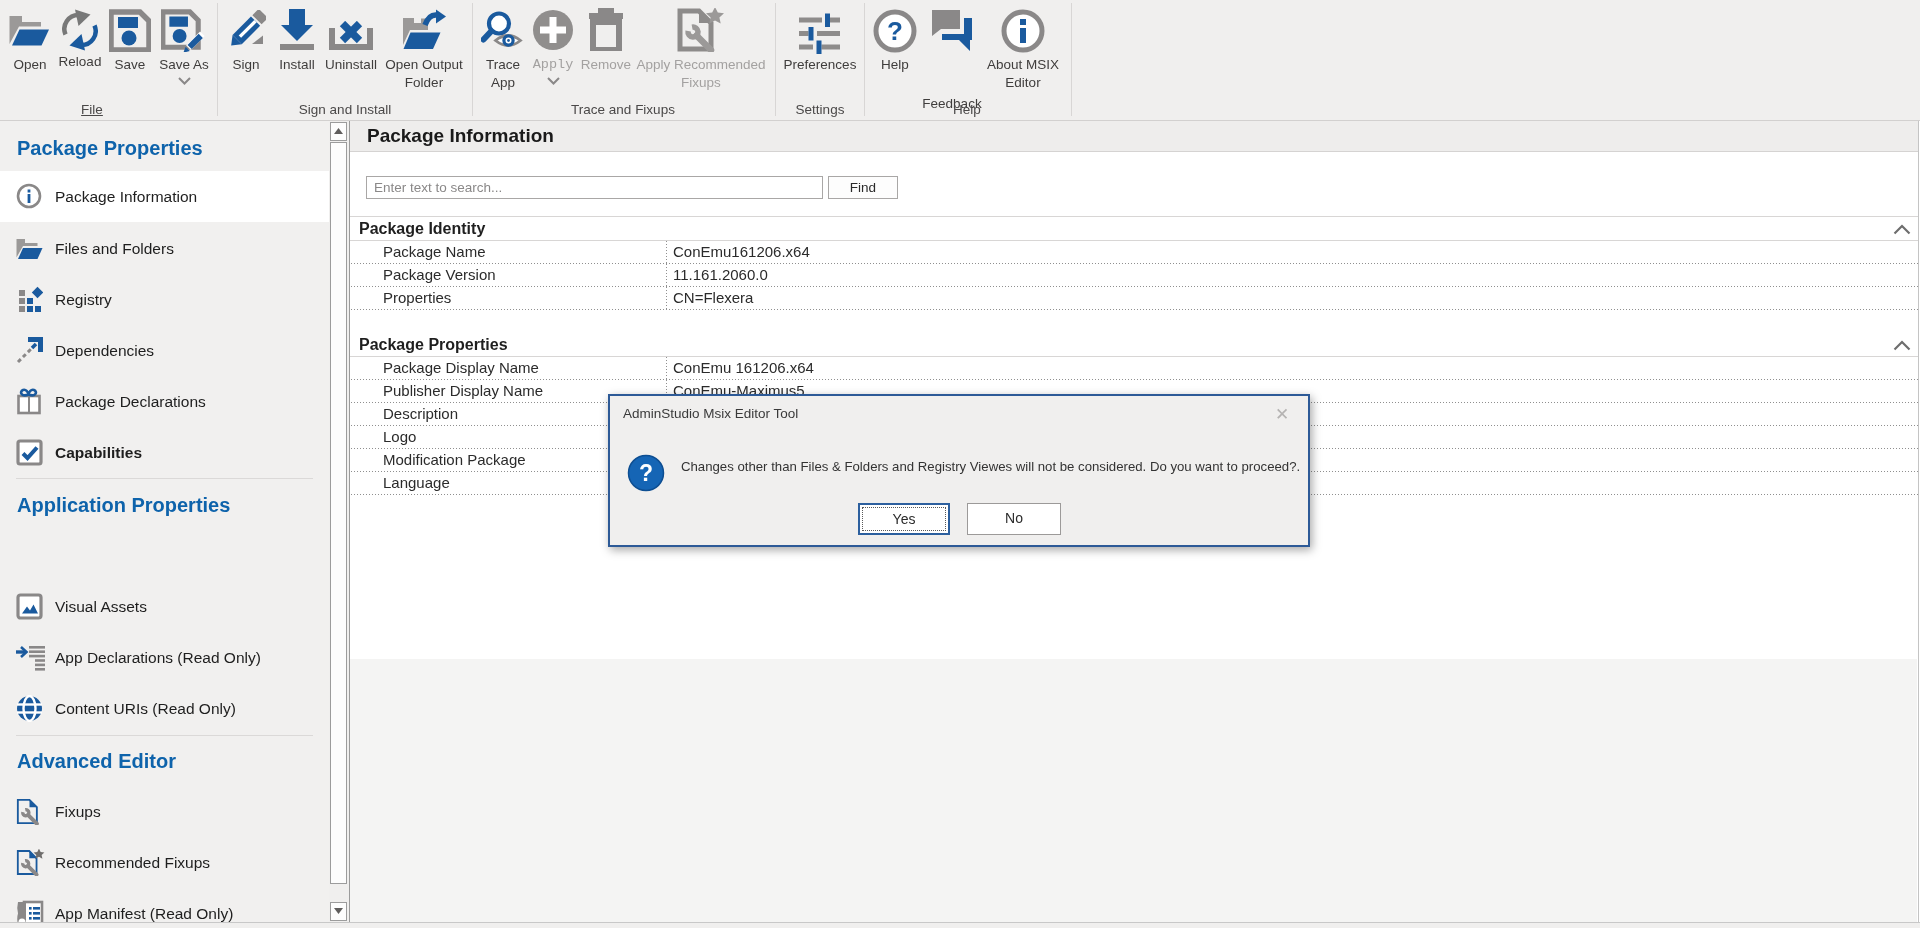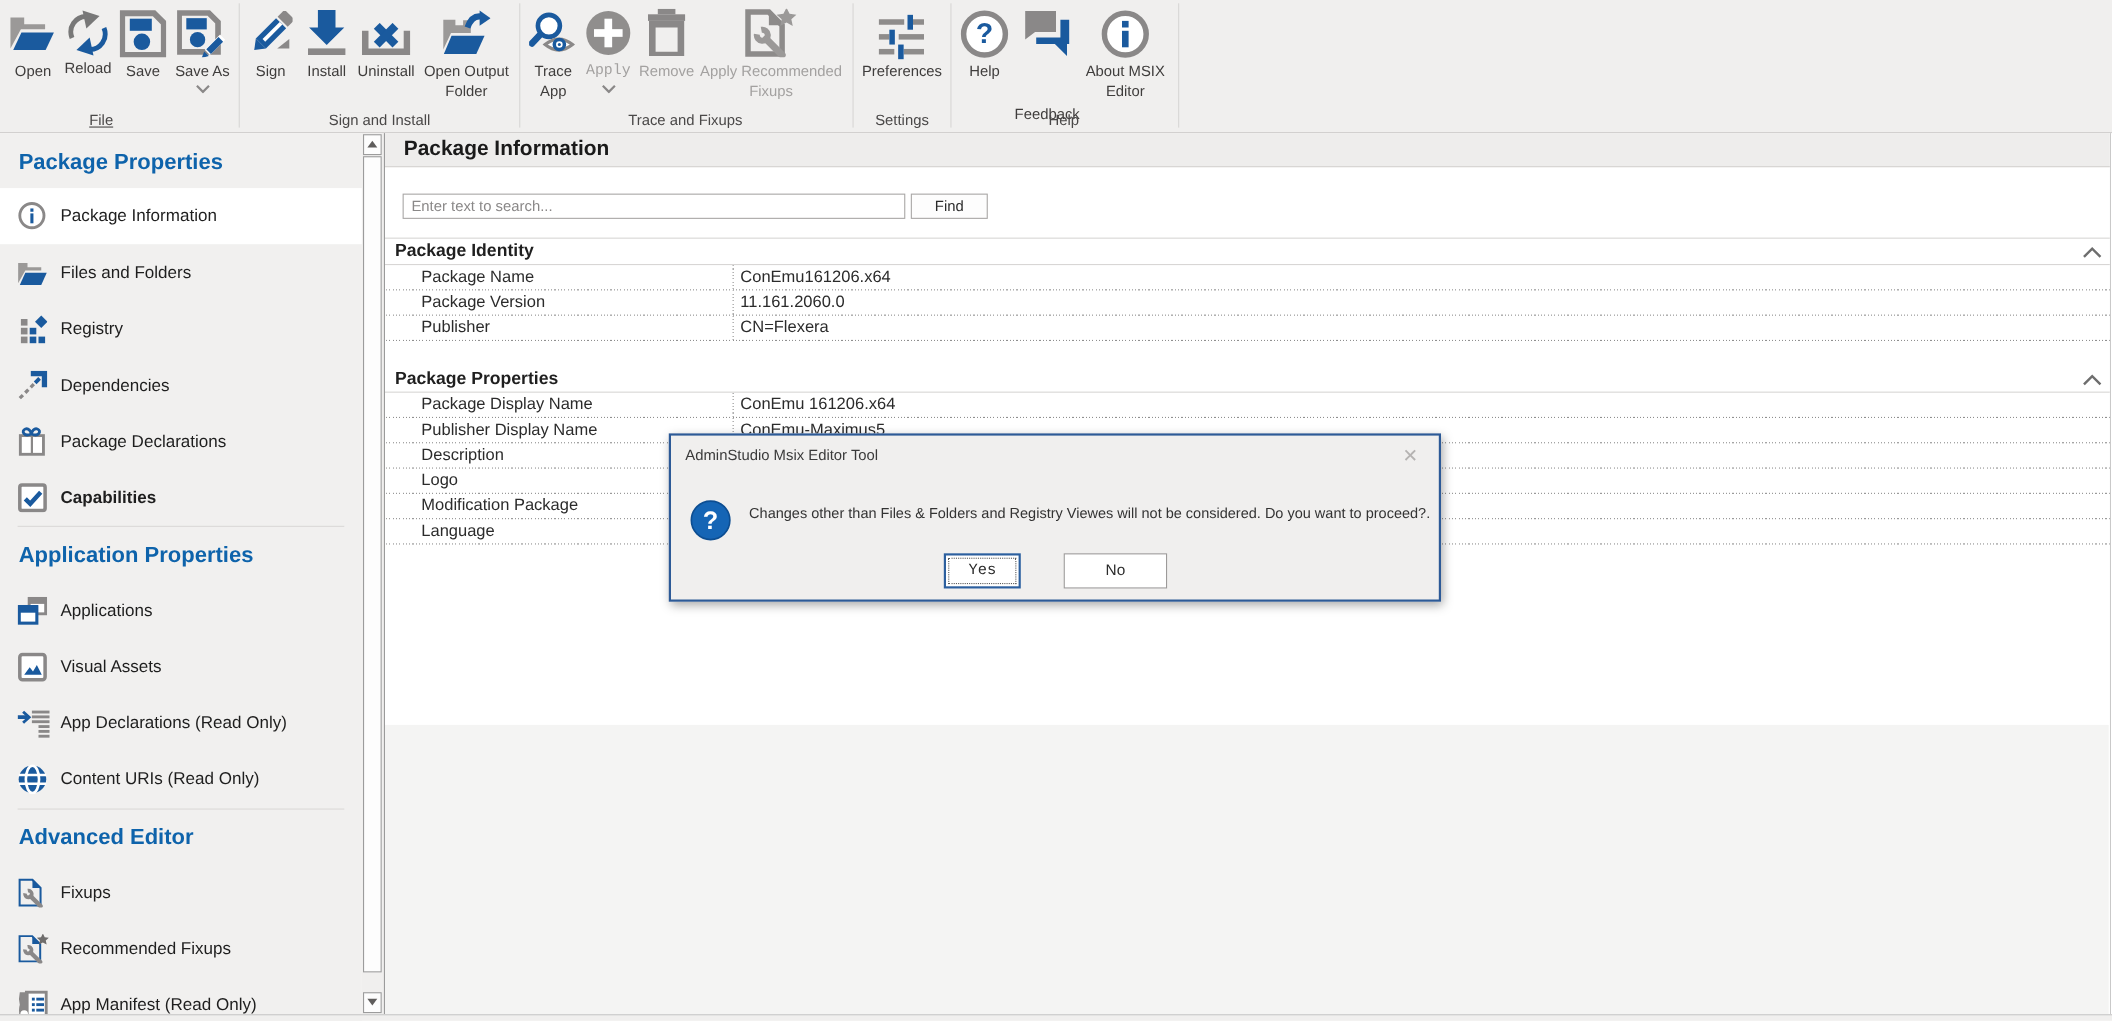--- a/index.html
+++ b/index.html
@@ -35,21 +35,21 @@
 .tdiv{position:absolute;left:315px;top:0;width:1px;height:23px;background-image:repeating-linear-gradient(180deg,#8f8f8f 0 1px,transparent 1px 3px);}
 .chev{position:absolute;left:1543px;}
 .chev svg{display:block;}
 #grayzone{position:absolute;left:0;top:538px;width:1567px;height:263px;background:#f4f4f3;}
 #dialog{position:absolute;left:608px;top:394px;width:702px;height:153px;background:#f0efee;border:2px solid #2d5a97;box-shadow:2px 3px 9px rgba(0,0,0,0.35);}
 #dlgtitle{position:absolute;left:13px;top:10px;font-size:13.5px;color:#3a3a3a;}
 #dialog svg{display:block;}
 #dlgx{position:absolute;left:665px;top:8px;font-size:17px;color:#b5b3b2;}
 #dlgmsg{position:absolute;left:71px;top:63px;font-size:13.2px;color:#333;}
 .dbtn{position:absolute;top:107px;height:32px;background:#fff;text-align:center;font-size:14px;color:#2b2b2b;line-height:29px;}
-#yesbtn{left:248px;width:70px;border:2px solid #2c5f9e;outline:1px dotted #5a5a5a;outline-offset:-5px;font-family:Liberation Mono, monospace;}
+#yesbtn{left:248px;width:92px;border:2px solid #2c5f9e;outline:1px dotted #5a5a5a;outline-offset:-5px;}
 #nobtn{left:357px;width:94px;border:1px solid #9c9a99;}
 </style></head><body>
 <div id="ribbon">
     <div class="sep" style="left:217px;"></div>
     <div class="sep" style="left:472px;"></div>
     <div class="sep" style="left:775px;"></div>
     <div class="sep" style="left:864px;"></div>
     <div class="sep" style="left:1071px;"></div>
     <div class="tb" style="left:0px;top:0;width:60px;">
       <div style="position:absolute;left:0;top:14px;width:60px;text-align:center;">
@@ -311,33 +311,20 @@
     </div>
     <div class="srow" style="top:306px;font-weight:bold;">
       <span class="ic"><svg width="27" height="27" viewBox="0 0 27 27">
 <rect x="2" y="2" width="23" height="23" rx="2" fill="#fff" stroke="#8a8888" stroke-width="3.2"></rect>
 <path d="M7,14.5 L11.5,19 L21,8.5" fill="none" stroke="#1a5a9e" stroke-width="4"></path>
 </svg></span>
       <span class="lab">Capabilities</span>
     </div>
     <div class="sdiv" style="top:357px;"></div>
     <div class="shead" style="top:373px;">Application Properties</div>
-    <div class="srow" style="top:409px;">
-      <span class="ic"><svg width="27" height="27" viewBox="0 0 27 27">
-<g>
-            <rect x="10.5" y="2" width="15" height="14" fill="#fff" stroke="#8a8888" stroke-width="2.6"></rect>
-<rect x="9.5" y="1" width="17" height="6" fill="#8a8888"></rect>
-          </g>
-<g>
-            <rect x="1.5" y="9.5" width="16" height="15" fill="#fff" stroke="#1a5a9e" stroke-width="2.8"></rect>
-<rect x="0.5" y="8" width="18" height="7" fill="#1a5a9e"></rect>
-          </g>
-</svg></span>
-      <span class="lab">Applications</span>
-    </div>
     <div class="srow" style="top:460px;">
       <span class="ic"><svg width="27" height="27" viewBox="0 0 27 27">
 <rect x="2" y="2" width="23" height="23" rx="2.5" fill="#fff" stroke="#8a8888" stroke-width="3.2"></rect>
 <path d="M6,20.5 L11,13.5 L14,17.5 L17.5,11.5 L22,20.5 Z" fill="#1a5a9e"></path>
 </svg></span>
       <span class="lab">Visual Assets</span>
     </div>
     <div class="srow" style="top:511px;">
       <span class="ic"><svg width="30" height="27" viewBox="0 0 30 27">
 <g fill="#8a8888">
@@ -433,21 +420,21 @@
       <span class="tl">Package Name</span>
       <span class="tdiv"></span>
       <span class="tv">ConEmu161206.x64</span>
     </div>
     <div class="trow" style="top:143px;">
       <span class="tl">Package Version</span>
       <span class="tdiv"></span>
       <span class="tv">11.161.2060.0</span>
     </div>
     <div class="trow" style="top:166px;">
-      <span class="tl">Publisher</span>
+      <span class="tl">Properties</span>
       <span class="tdiv"></span>
       <span class="tv">CN=Flexera</span>
     </div>
     <div class="thdr" style="top:212px;">Package Properties<span class="chev" style="top:7px;">
         <svg width="18" height="11" viewBox="0 0 18 11">
           <path d="M1.5,9.5 L9,2 L16.5,9.5" fill="none" stroke="#6e6e6e" stroke-width="2.2"></path>
         </svg>
       </span></div>
     <div class="trow" style="top:236px;">
       <span class="tl">Package Display Name</span>

